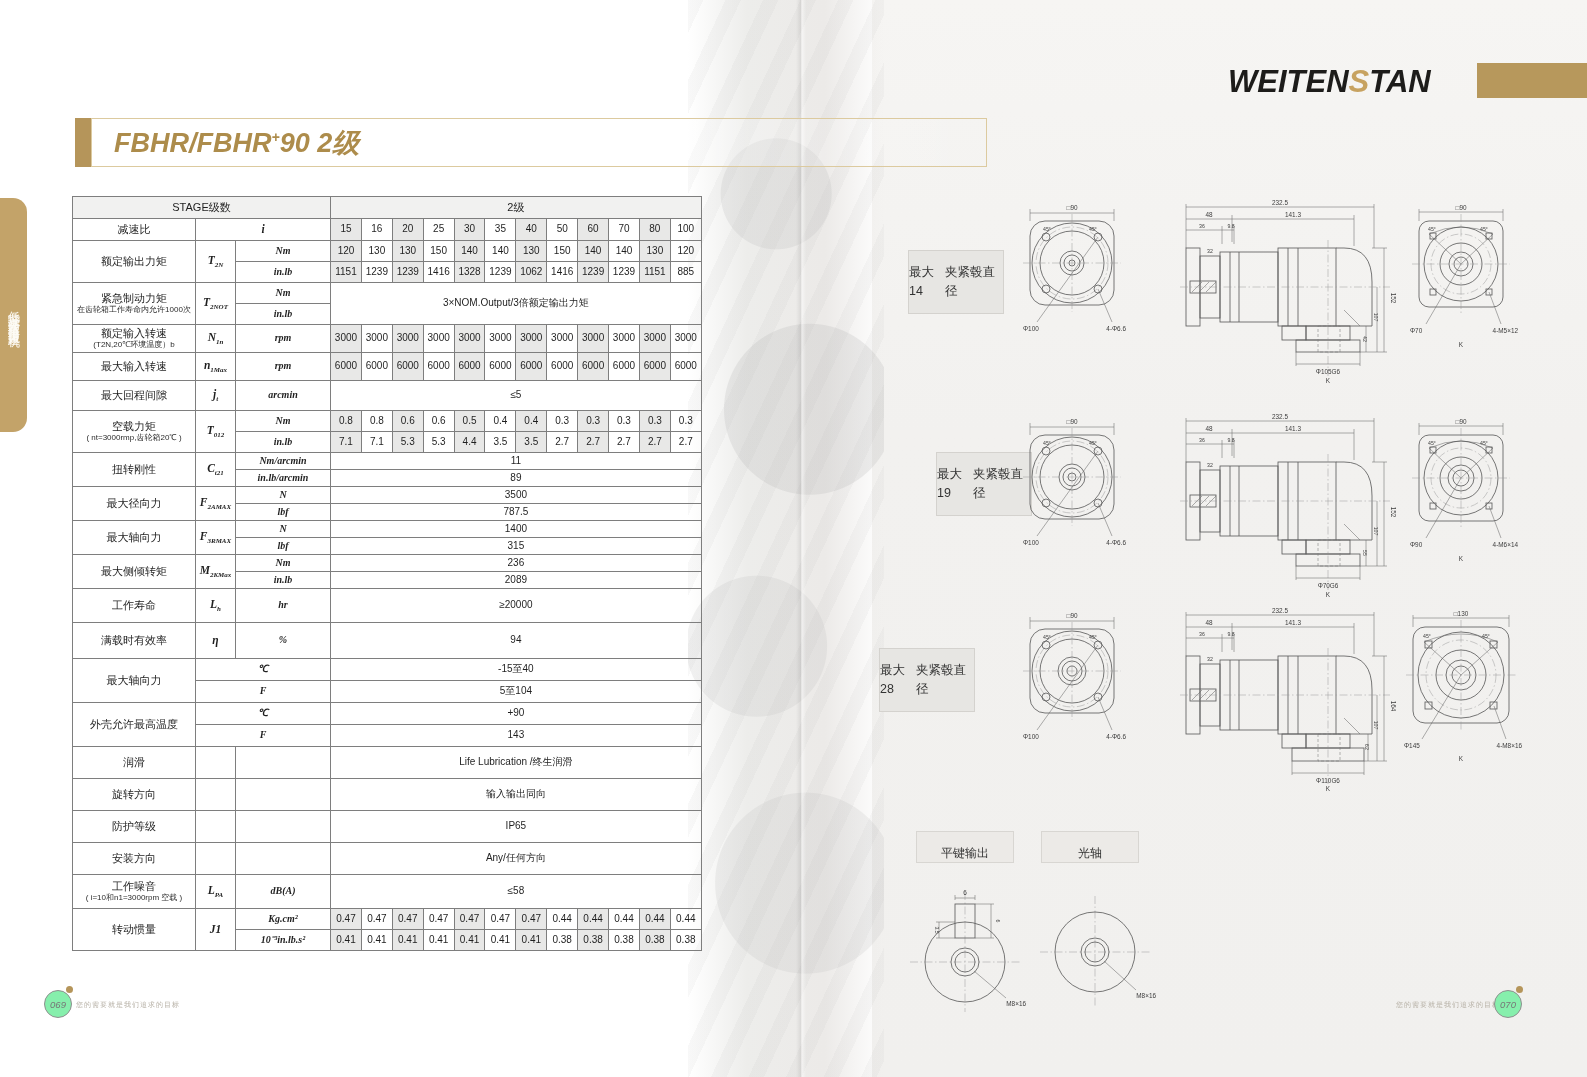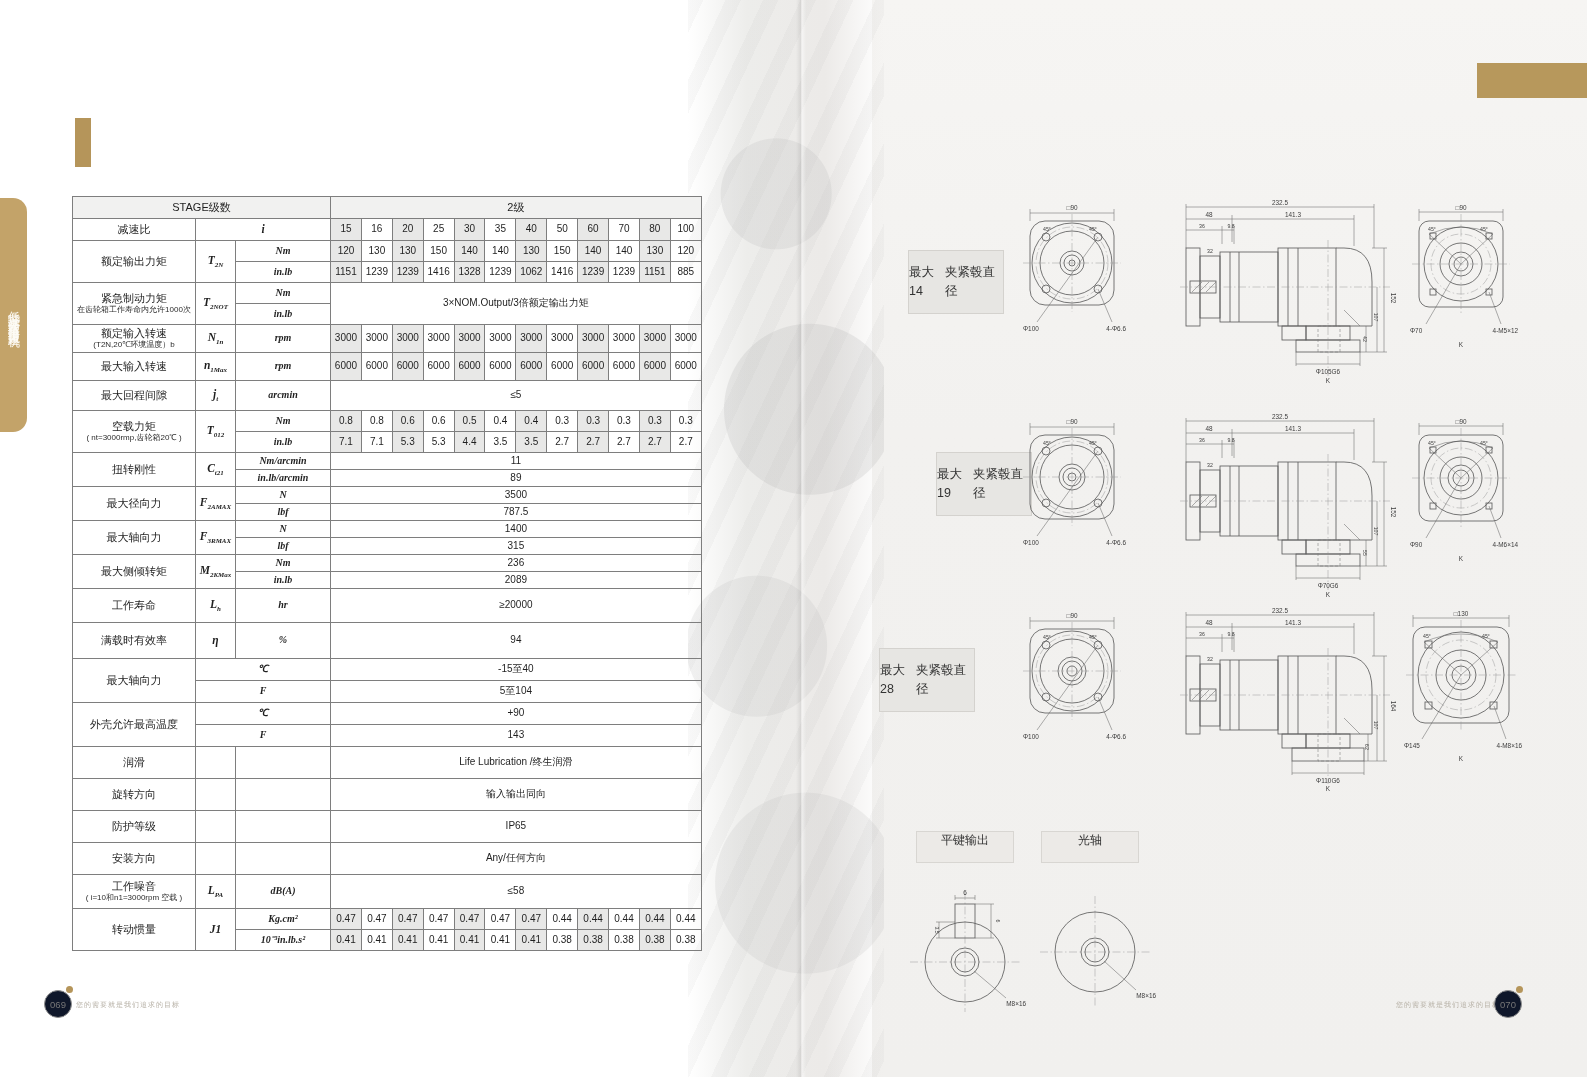--- a/index.html
+++ b/index.html
@@ -57,43 +57,47 @@
   svg .ln{fill:none;stroke:#5e5e5e;stroke-width:.85;}
   svg .thin{fill:none;stroke:#6a6a6a;stroke-width:.55;}
   svg .cl{fill:none;stroke:#9a9a9a;stroke-width:.5;stroke-dasharray:8 2.5 1.5 2.5;}
   svg .hid{fill:none;stroke:#7a7a7a;stroke-width:.55;stroke-dasharray:3 2;}
   svg text{fill:#3c3c3c;font-family:"Liberation Sans",sans-serif;}
   .t5{font-size:5.2px;} .t6{font-size:6.4px;}
   
   .opt-header{position:absolute;left:874px;top:793px;width:266px;height:27px;background:#e3e2df;
         display:flex;align-items:center;justify-content:center;font-size:13px;letter-spacing:4px;color:#333;}
   .opt-box{position:absolute;width:96px;height:30px;background:#eceae7;border:1px solid #d8d6d2;
-        display:flex;align-items:flex-start;justify-content:center;font-size:12px;color:#333;}
+        display:flex;align-items:flex-end;justify-content:center;font-size:12px;color:#333;}
   
   .pg-circle{position:absolute;width:26px;height:26px;border:1.6px solid #8f8f8f;border-radius:50%;
-        display:flex;align-items:center;justify-content:center;font-size:9.5px;color:#777;background:#0f172a;}
+        display:flex;align-items:center;justify-content:center;font-size:9.5px;color:#777;background:#86efac;font-style:italic;}
   .pg-dot{position:absolute;width:7px;height:7px;border-radius:50%;background:#b5955a;}
   .slogan{position:absolute;font-size:7px;color:#b7b1a6;letter-spacing:1px;}
 </style>
 </head>
 <body>
 
 <div class="page">
 
   <div class="right-panel"></div>
   <div class="gear-strip"></div>
   <div class="fold-line"></div>
 
+  <div class="logo"><span>WEITEN</span><span class="gold-s">S</span><span>TAN</span></div>
   <div class="gold-bar"></div>
 
   <div class="side-tab">
       <span>低背隙高转速直角输出减速机</span>
     </div>
 
   <div class="title-block"></div>
+  <div class="title-box">
+    <div class="title-text"><span>FBHR/FBHR</span><sup>+</sup><span>90  2级</span></div>
+  </div>
 
   <div class="table-wrap">
     <table class="spec" id="spec-table">
       <colgroup>
         <col style="width:123px">
           <col style="width:40px">
           <col style="width:95px">
         <col span="12" style="width:30.9px">
       </colgroup>
       <tbody>

